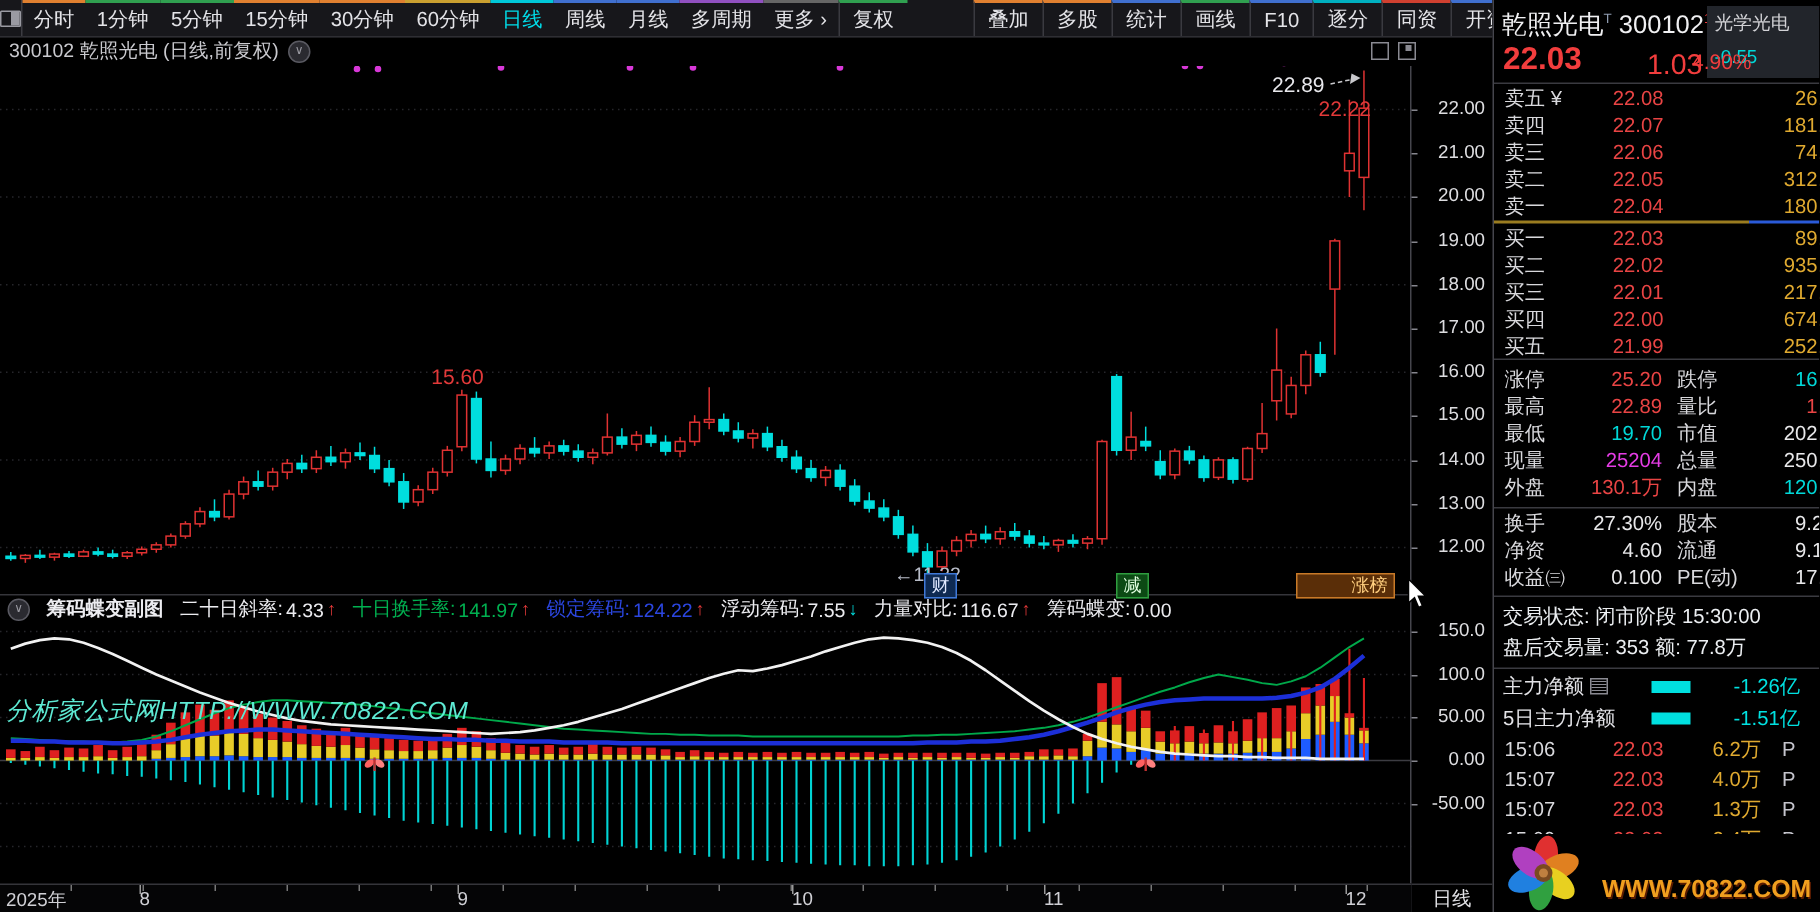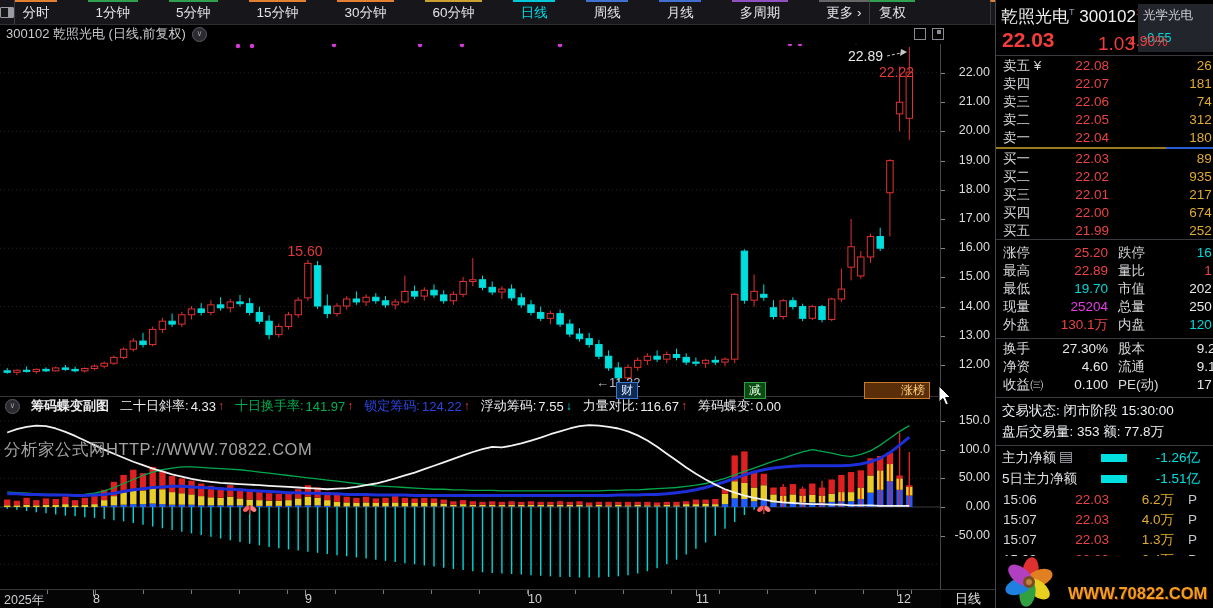--- a/index.html
+++ b/index.html
@@ -5,21 +5,21 @@
   html,body{margin:0;padding:0;background:#000;}
   .app{position:relative;width:1213px;height:608px;background:#000;overflow:hidden;
        font-family:"Liberation Sans","DejaVu Sans",sans-serif;-webkit-font-smoothing:antialiased;}
   .abs{position:absolute;}
   
   .menubar{left:0;top:0;width:995px;height:24px;background:#17171b;border-bottom:1px solid #2e2e33;
            display:flex;align-items:stretch;overflow:hidden;}
   .m-ico{width:22px;display:flex;align-items:center;justify-content:center;border-right:1px solid #3c3c42;}
   .m-ico i{display:block;width:12px;height:9px;border:1px solid #9a9aa2;border-radius:1px;
            background:linear-gradient(to right,transparent 55%,#9a9aa2 55%);}
-  .mgrp{display:flex;align-items:stretch;gap:31px;}
+  .mgrp{display:flex;align-items:stretch;}
   .mgrp.right{margin-left:auto;}
   .mi{display:flex;align-items:center;padding:0 7.5px;font-size:13.5px;color:#e4e4e8;cursor:pointer;
       border-top:2px solid transparent;white-space:nowrap;}
   .mgrp.right .mi{border-left:1px solid #3a3a40;padding:0 9px;}
   .mi.active{color:#00dce8;}
   
   .titlebar{left:0;top:24px;width:941px;height:20px;display:flex;align-items:center;gap:6px;
             padding-left:6px;font-size:13px;color:#c9c9ce;}
   .circ{width:13px;height:13px;border-radius:50%;background:#2a2a30;border:1px solid #5a5a62;color:#9a9aa2;
         font-size:8px;line-height:11px;text-align:center;flex:none;}
@@ -70,21 +70,21 @@
   .fl-ic{display:inline-block;width:10px;height:9px;border:1px solid #8a8a92;
          background:repeating-linear-gradient(#000 0 1px,#8a8a92 1px 2px);}
   .fl-sw{position:absolute;left:105px;top:7px;width:26px;height:8px;background:#00e0e0;}
   .fl-v{position:absolute;left:140px;width:64px;text-align:right;color:#00e0e0;}
   .tickrow{position:relative;height:20px;font-size:13.5px;line-height:20px;}
   .tk-t{position:absolute;left:7px;color:#d8d8dc;}
   .tk-p{position:absolute;left:55px;width:58px;text-align:right;color:#e94444;}
   .tk-v{position:absolute;left:120px;width:58px;text-align:right;color:#e0aa30;}
   .tk-b{position:absolute;left:192px;color:#c4c4cc;}
   
-  .wm-left{left:4px;top:439px;font-size:16.5px;color:#a3a3a3;letter-spacing:.5px;z-index:1;}
+  .wm-left{left:4px;top:463px;font-size:16.5px;color:#5eead4;letter-spacing:.5px;z-index:1;font-style:italic;}
   .wm-box{left:996px;top:556px;width:217px;height:52px;background:#000;z-index:10;}
   .wm-t1{position:absolute;left:72px;top:0;font-size:22px;font-weight:bold;color:#f09f1f;letter-spacing:1px;
          text-shadow:1px 1px 0 #5a1c00,-1px -1px 0 #7a3200,2px 2px 3px #000;}
   .wm-t2{position:absolute;left:72px;top:28px;font-size:16.5px;font-weight:bold;color:#f09f1f;
          text-shadow:1px 1px 0 #5a1c00,2px 2px 2px #000;}
   
   .mk{position:absolute;top:382px;height:15px;font-size:12px;line-height:15px;text-align:center;z-index:3;}
   .mk.blue{background:#0e2a52;border:1px solid #3f79d8;color:#dfe8ff;}
   .mk.green{background:#0c4a14;border:1px solid #2f9e3f;color:#e0ffe0;}
   .mk.orange{background:#5a2e08;border:1px solid #c87a28;color:#ffcf7f;}

